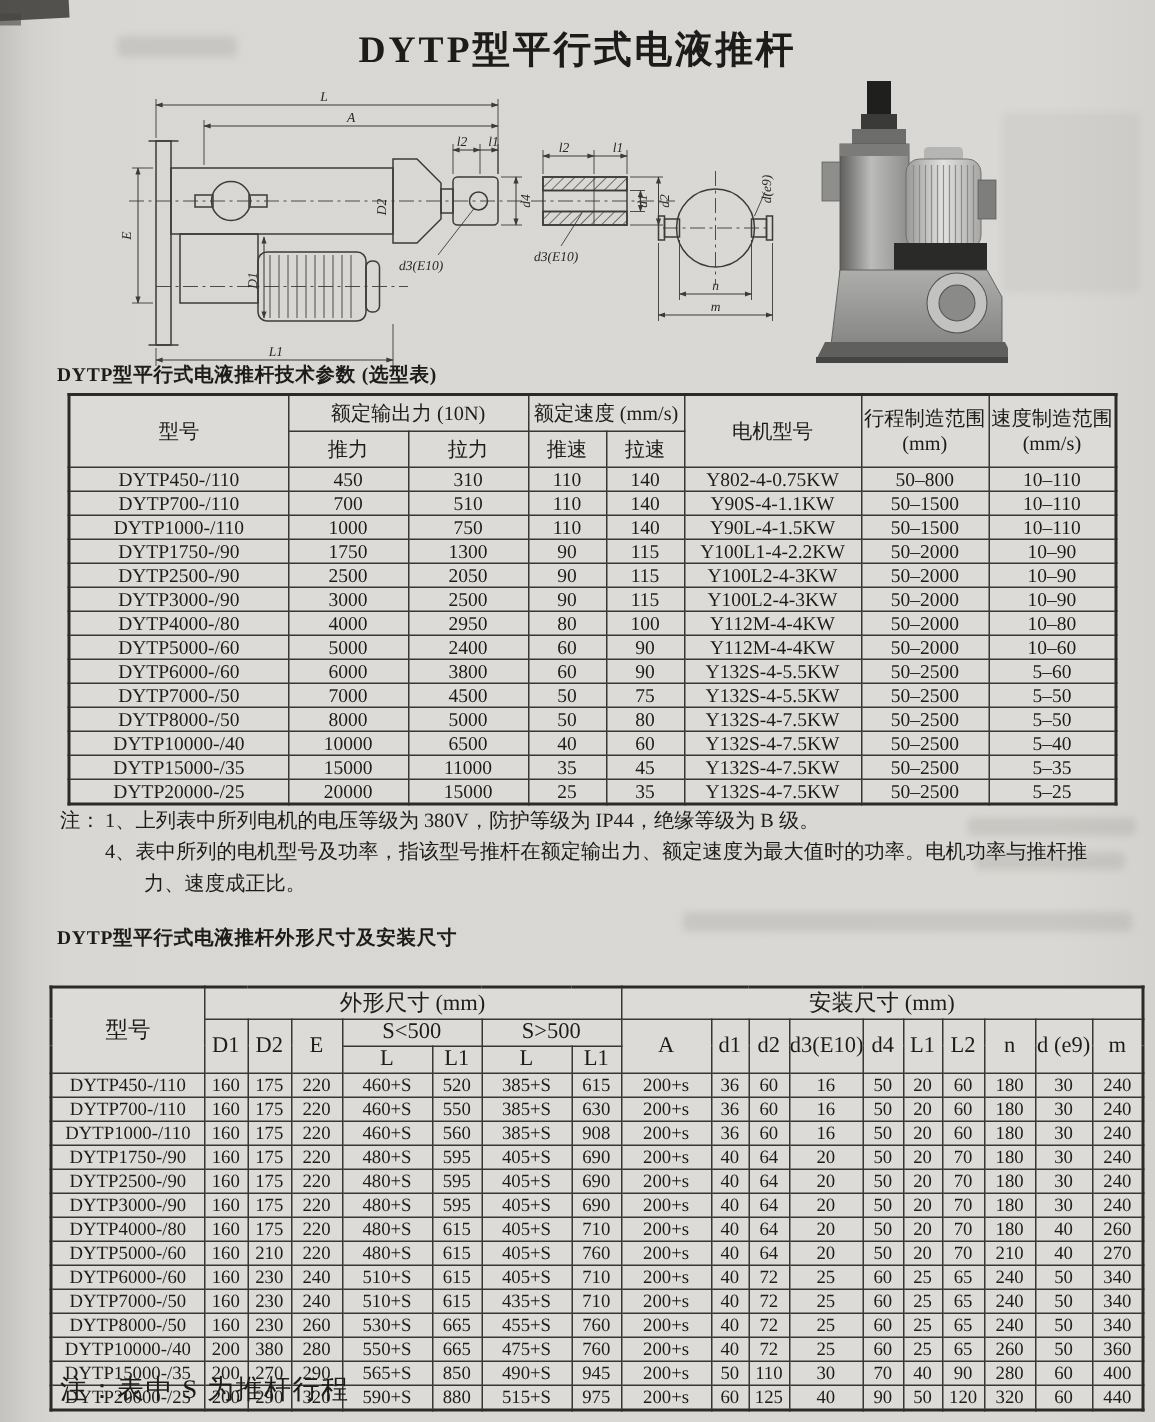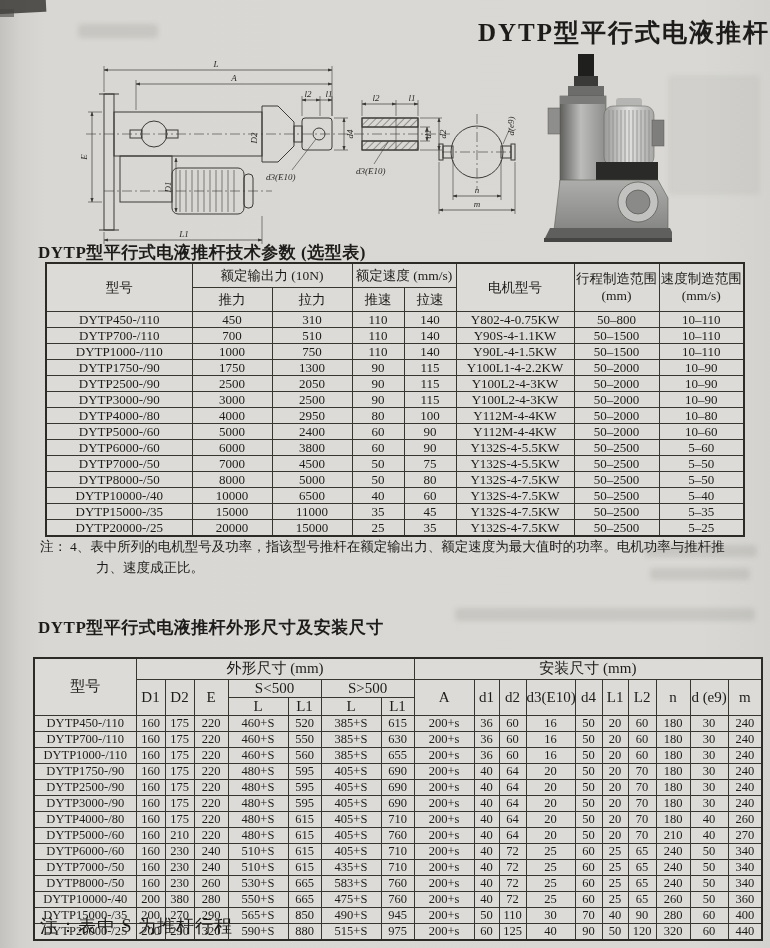--- a/index.html
+++ b/index.html
@@ -1,23 +1,23 @@
 <!DOCTYPE html>
 <html><head>
 <meta charset="utf-8">
 <style>
   html,body{margin:0;padding:0;background:#b9b8b4;}
   .page{
     position:relative;width:770px;height:948px;overflow:hidden;
     background:linear-gradient(90deg,#c3c2be 0px,#d2d1cd 20px,#d8d7d3 45px,#d9d8d4 700px,#d3d2ce 770px);
     font-family:"Liberation Serif","DejaVu Serif",serif;color:#1d1c1a;
   }
-  .page-title{position:absolute;top:16px;left:0;width:100%;text-align:right;
+  .page-title{position:absolute;top:16px;left:0;width:100%;text-align:center;
     font-size:25px;font-weight:bold;letter-spacing:2px;}
-  .section-heading{position:absolute;left:38px;font-size:17px;font-weight:bold;letter-spacing:.5px;}
+  .section-heading{position:absolute;left:38px;font-size:13px;font-weight:bold;letter-spacing:.5px;}
   
   table{border-collapse:collapse;table-layout:fixed;position:absolute;background:#dcdbd7;}
   th,td{border:1px solid #37362f;text-align:center;vertical-align:middle;
     font-weight:normal;padding:0;overflow:hidden;white-space:nowrap;}
   table{border:2px solid #2c2b25;}
   .spec-table{top:262px;left:45px;width:698px;font-size:13px;}
   .spec-table th{height:23px;font-size:13.5px;}
   .spec-table td{height:15px;line-height:15px;}
   .dim-table{top:657px;left:33px;width:729px;font-size:12.5px;}
   .dim-table th{font-size:15px;}
@@ -373,20 +373,21 @@
           <td>Y132S-4-7.5KW</td>
           <td>50–2500</td>
           <td>5–25</td>
         </tr>
       </tbody>
   </table>
 
   <div class="notes">
     <div class="notes-prefix">注：</div>
     <div class="notes-items">
+      <div class="note-item">1、上列表中所列电机的电压等级为 380V，防护等级为 IP44，绝缘等级为 B 级。</div>
       <div class="note-item">4、表中所列的电机型号及功率，指该型号推杆在额定输出力、额定速度为最大值时的功率。电机功率与推杆推力、速度成正比。</div>
     </div>
   </div>
 
   <div class="section-heading" style="top:616px;">DYTP型平行式电液推杆外形尺寸及安装尺寸</div>
 
   <table class="dim-table">
     <colgroup>
       <col style="width:102px">
         <col style="width:29px">
@@ -479,21 +480,21 @@
           <td>240</td>
         </tr>
         <tr>
           <td>DYTP1000-/110</td>
           <td>160</td>
           <td>175</td>
           <td>220</td>
           <td>460+S</td>
           <td>560</td>
           <td>385+S</td>
-          <td>655</td>
+          <td>908</td>
           <td>200+s</td>
           <td>36</td>
           <td>60</td>
           <td>16</td>
           <td>50</td>
           <td>20</td>
           <td>60</td>
           <td>180</td>
           <td>30</td>
           <td>240</td>
@@ -638,21 +639,21 @@
           <td>50</td>
           <td>340</td>
         </tr>
         <tr>
           <td>DYTP8000-/50</td>
           <td>160</td>
           <td>230</td>
           <td>260</td>
           <td>530+S</td>
           <td>665</td>
-          <td>583+S</td>
+          <td>455+S</td>
           <td>760</td>
           <td>200+s</td>
           <td>40</td>
           <td>72</td>
           <td>25</td>
           <td>60</td>
           <td>25</td>
           <td>65</td>
           <td>240</td>
           <td>50</td>

